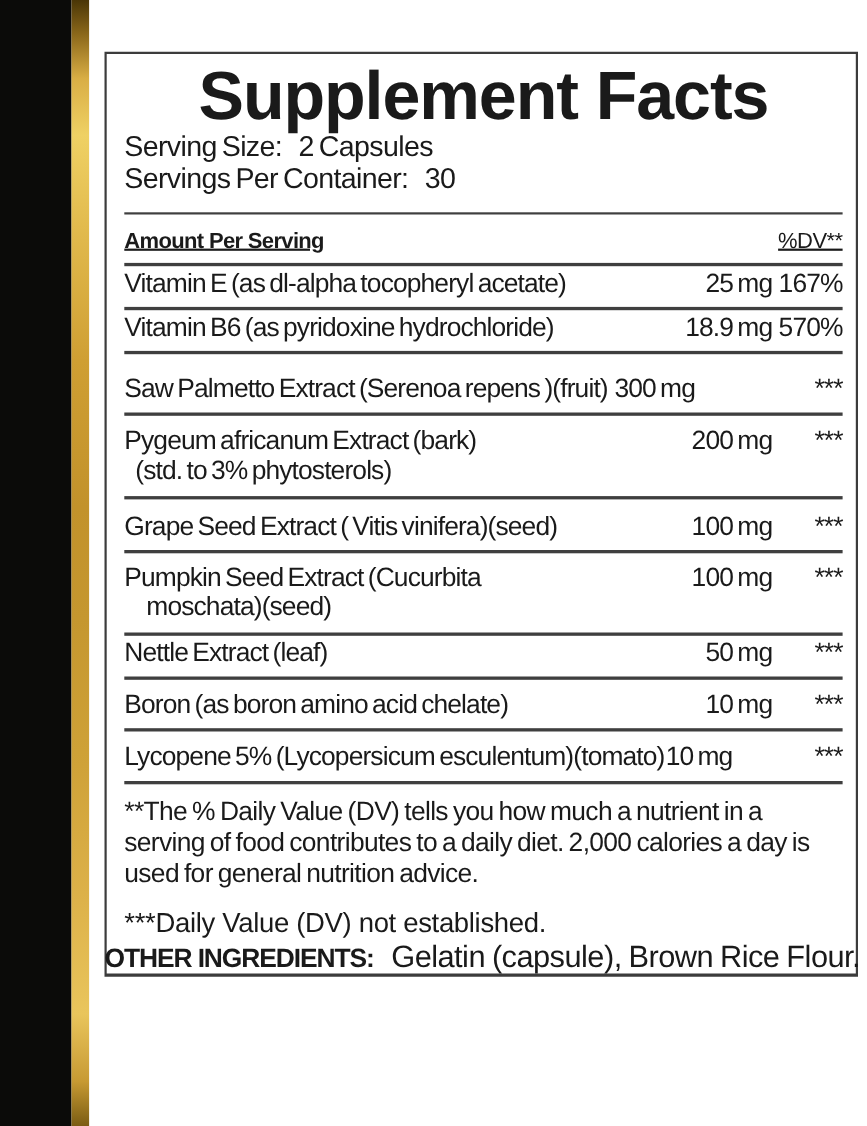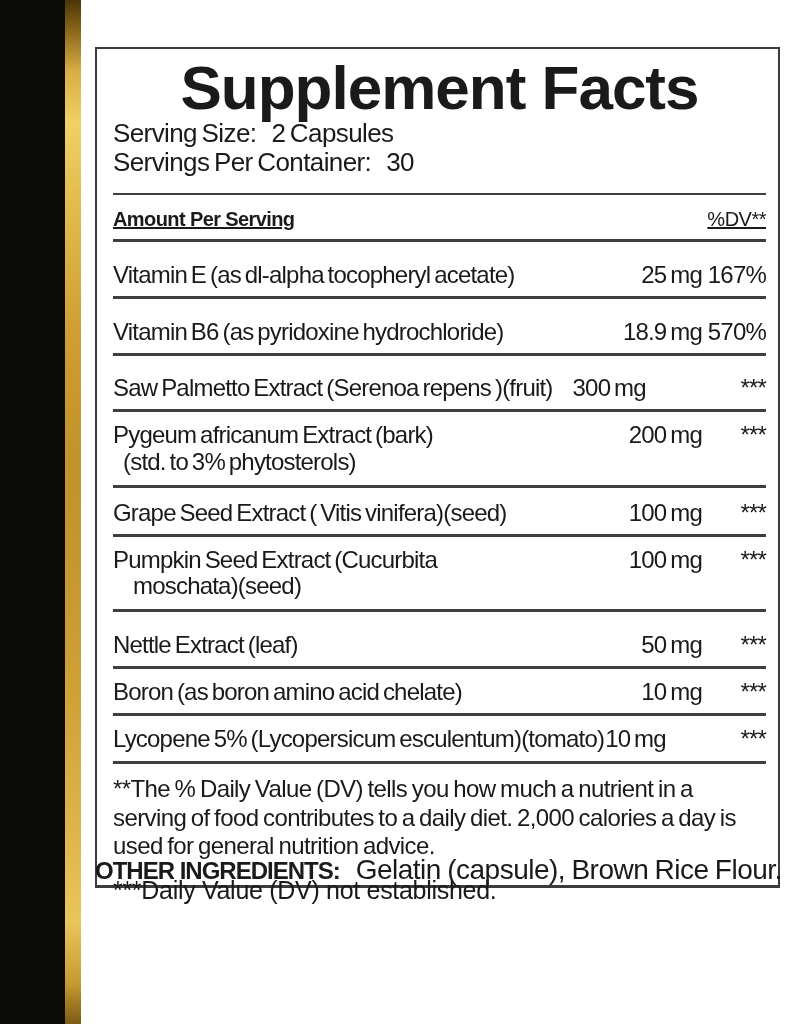--- a/index.html
+++ b/index.html
@@ -37,25 +37,25 @@
   .hdr .hdr-left { font-weight:bold; letter-spacing:-0.6px; }
 
   .row { display:flex; align-items:flex-start;
          font-size:24px; line-height:1.1; letter-spacing:-0.8px; word-spacing:-2px; }
   .row .name { flex:1 1 auto; min-width:0; }
   .row .name .l2 { padding-left:10px; }
   .row .name .l2--deep { padding-left:20px; }
   .row .amt { flex:0 0 auto; min-width:95px; text-align:right; white-space:nowrap; }
   .row .dv  { flex:0 0 auto; min-width:64px; text-align:right; white-space:nowrap; }
   .row--inline .name { flex:0 0 auto; white-space:nowrap; }
-  .row--inline .amt  { min-width:0; padding-left:20px; }
+  .row--inline .amt  { min-width:0; padding-left:6px; }
   .row--inline .amt--tight { padding-left:1px; }
   .row--inline .dv   { margin-left:auto; }
 
-  .mt10{margin-top:10px;} .mt11{margin-top:20px;} .mt12{margin-top:12px;} .mt19{margin-top:19px;} .smt7{margin-top:7px;} .smt8{margin-top:8px;}
+  .mt10{margin-top:10px;} .mt11{margin-top:3px;} .mt12{margin-top:12px;} .mt19{margin-top:19px;} .smt7{margin-top:7px;} .smt8{margin-top:8px;}
   .smt9{margin-top:9px;} .smt10{margin-top:10px;}
 
   .foot { margin-top:11px; font-size:24px; line-height:1.17;
           letter-spacing:-0.6px; word-spacing:-1.5px; }
   .foot2 { margin-top:16px; font-size:25px; letter-spacing:-0.3px; }
 
   
   .other { position:absolute; left:95px; top:854px; width:693px;
            display:flex; align-items:baseline; white-space:nowrap; }
   .other .olabel { font-weight:bold; font-size:24px; letter-spacing:-1px; }

